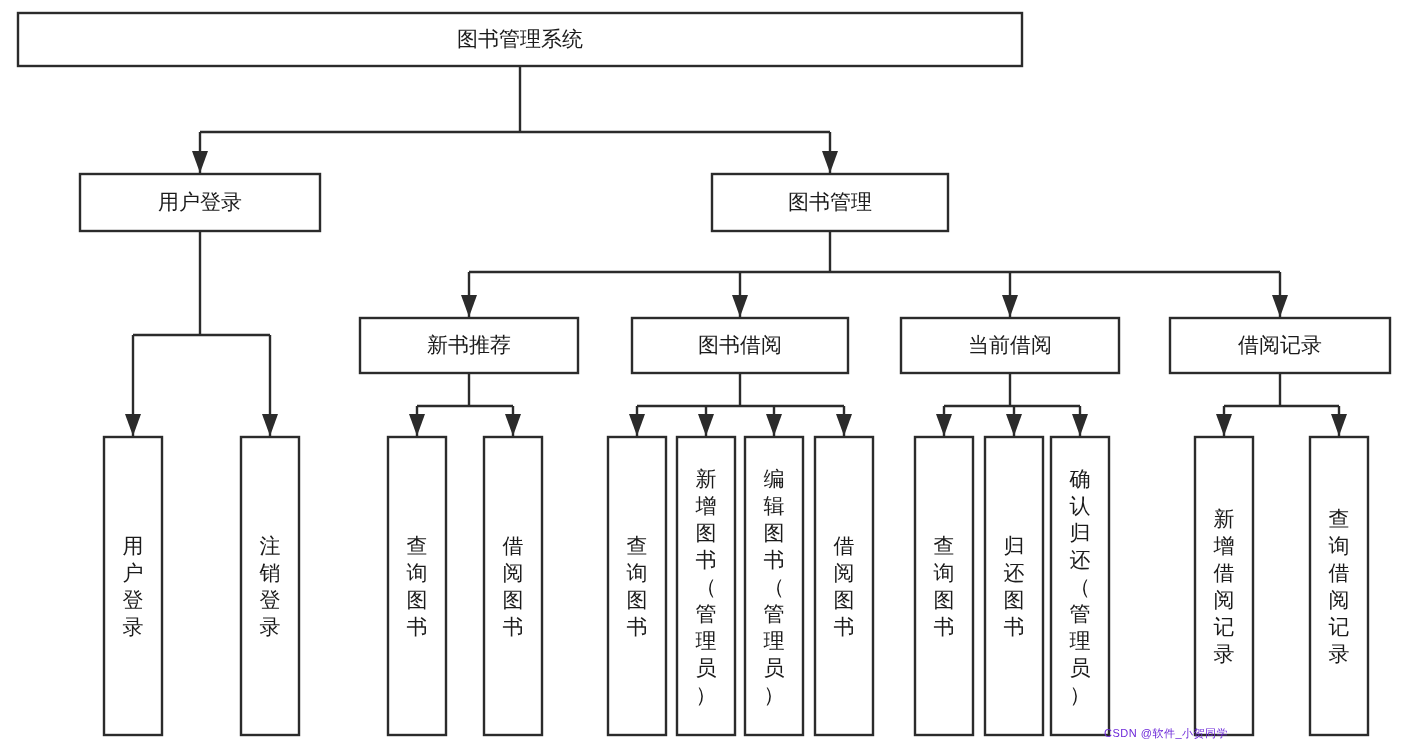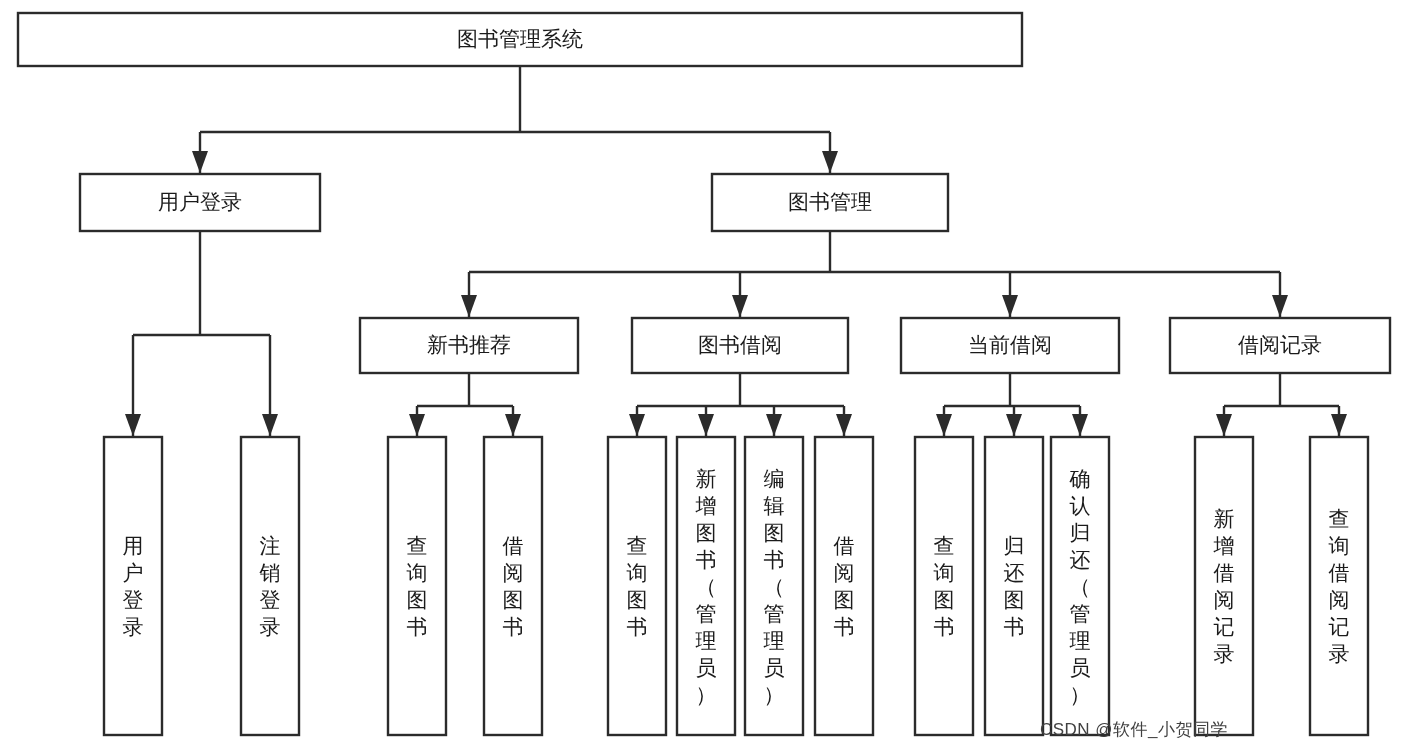--- a/index.html
+++ b/index.html
@@ -55,22 +55,22 @@
     font-family: "Liberation Sans", "DejaVu Sans", sans-serif;
     fill: #1b1b1b;
     font-size: 21px;
     text-anchor: middle;
   }
   .watermark-text {
     position: absolute;
     right: 8px;
     bottom: 6px;
     font-family: "Liberation Sans", "DejaVu Sans", sans-serif;
-    font-size: 17px;
-    color: #404040;
+    font-size: 11px;
+    color: #6d28d9;
     letter-spacing: 0.5px;
     white-space: nowrap;
     user-select: none;
   }
 </style>
 </head>
 <body>
 
 <div id="diagram-root">
 

